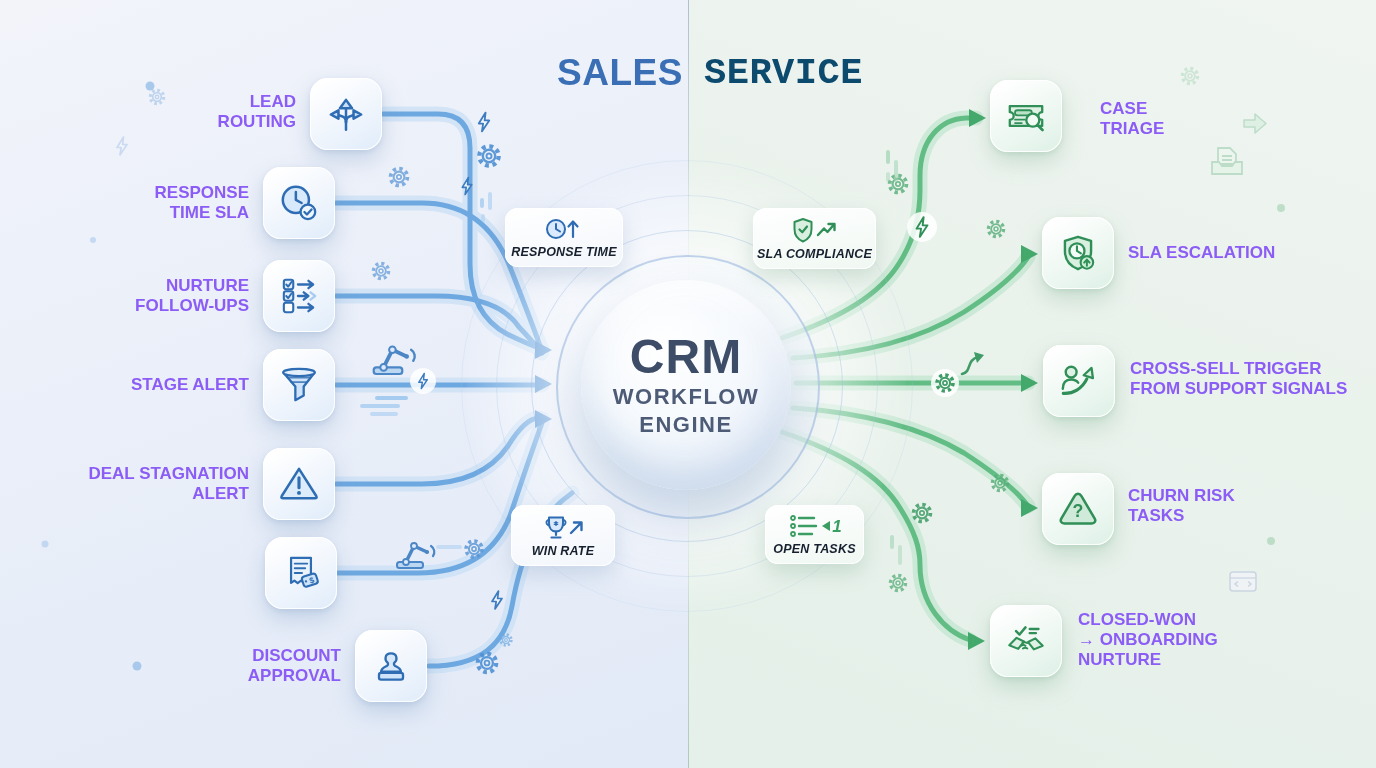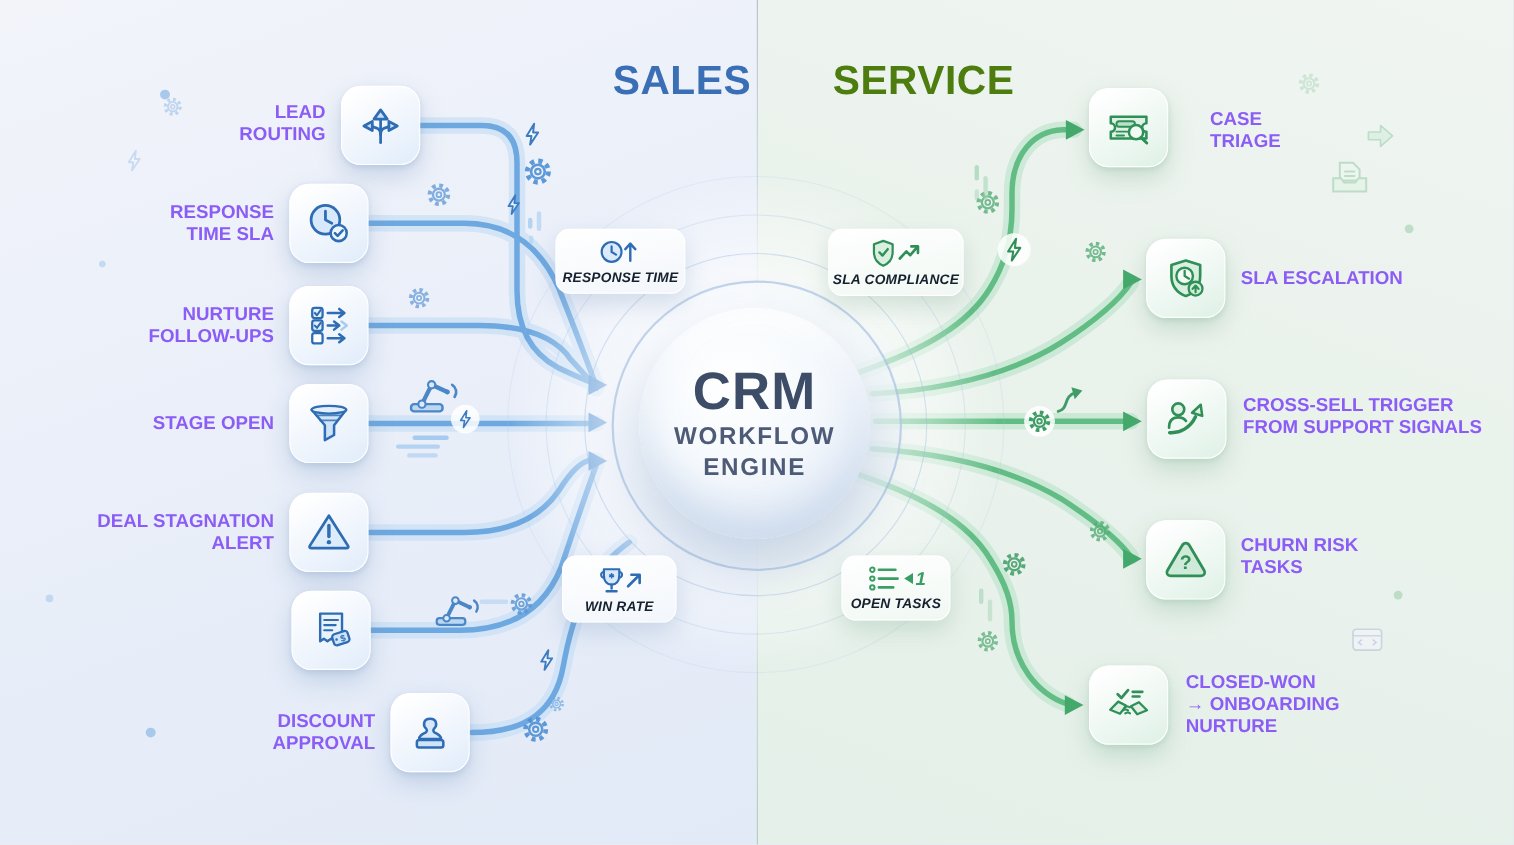--- a/index.html
+++ b/index.html
@@ -8,21 +8,21 @@
   .bg-left{position:absolute;left:0;top:0;width:688px;height:768px;
     background:linear-gradient(160deg,#f2f4fa 0%,#eaeff9 45%,#e2eaf7 100%);}
   .bg-right{position:absolute;left:688px;top:0;width:688px;height:768px;
     background:linear-gradient(200deg,#f0f5f1 0%,#eaf2ec 45%,#e4f0e9 100%);}
   .divider{position:absolute;left:688px;top:0;width:1px;height:768px;
     background:linear-gradient(rgba(125,150,180,.55),rgba(125,150,180,.10) 38%,
                rgba(110,155,130,.10) 62%,rgba(110,155,130,.45));}
   svg.flow{position:absolute;left:0;top:0;}
   .hdr{position:absolute;top:52px;font-size:37px;font-weight:800;letter-spacing:.5px;text-align:center;}
   .hdr.sales{left:557px;color:#3a6fb5;}
-  .hdr.service{left:757px;color:#4d7c0f;}
+  .hdr.service{left:704px;color:#0c4a6e;font-family:Liberation Mono, monospace;}
   .tile{position:absolute;width:72px;height:72px;border-radius:18px;
         display:flex;align-items:center;justify-content:center;}
   .tile.blue{background:linear-gradient(150deg,#ffffff 10%,#ecf3fc 68%,#dfecfa);
     box-shadow:0 10px 22px rgba(110,145,190,.30),0 2px 5px rgba(110,145,190,.18),
                inset 0 0 0 1px rgba(255,255,255,.9);}
   .tile.green{background:linear-gradient(150deg,#ffffff 10%,#eaf6ef 68%,#ddf0e6);
     box-shadow:0 10px 22px rgba(95,160,120,.26),0 2px 5px rgba(95,160,120,.16),
                inset 0 0 0 1px rgba(255,255,255,.9);}
   .label{position:absolute;font-size:17px;font-weight:700;color:#8b5cf6;
          line-height:1.18;white-space:pre-line;}
@@ -290,21 +290,21 @@
       </g>
       <g stroke="#2e6cb3" stroke-width="2.2" fill="none" stroke-linecap="round" stroke-linejoin="round">
         <path d="M21,11 H34 M31,7.5 L35.5,11 L31,14.5"></path>
         <path d="M21,22 H29 M26.5,18.5 L31,22 L26.5,25.5"></path>
         <path d="M21,33 H34 M31,29.5 L35.5,33 L31,36.5"></path>
       </g>
       <path d="M33,18.5 L37.5,22 L33,25.5" fill="none" stroke="#a9ccee" stroke-width="2.2" stroke-linecap="round" stroke-linejoin="round"></path>
     </svg>
   </div>
 
-  <div class="label r" style="right:1127px;top:375px">STAGE OPEN</div>
+  <div class="label r" style="right:1127px;top:375px">STAGE ALERT</div>
   <div class="tile blue" style="left:263px;top:349px">
     <svg width="46" height="46" viewBox="0 0 44 44">
       <path d="M7,10 H37 L26.5,23.5 V32 L18.5,36.5 V23.5 Z" fill="#cfe4f8" stroke="#2e6cb3" stroke-width="2.2" stroke-linejoin="round"></path>
       <ellipse cx="22" cy="10" rx="15" ry="3.4" fill="#e3effb" stroke="#2e6cb3" stroke-width="2"></ellipse>
       <path d="M10.5,15 H33.5 M13.8,19.3 H30.2" stroke="#2e6cb3" stroke-width="1.6" opacity=".8"></path>
     </svg>
   </div>
 
   <div class="label r" style="right:1127px;top:464px">DEAL STAGNATION
 ALERT</div>

